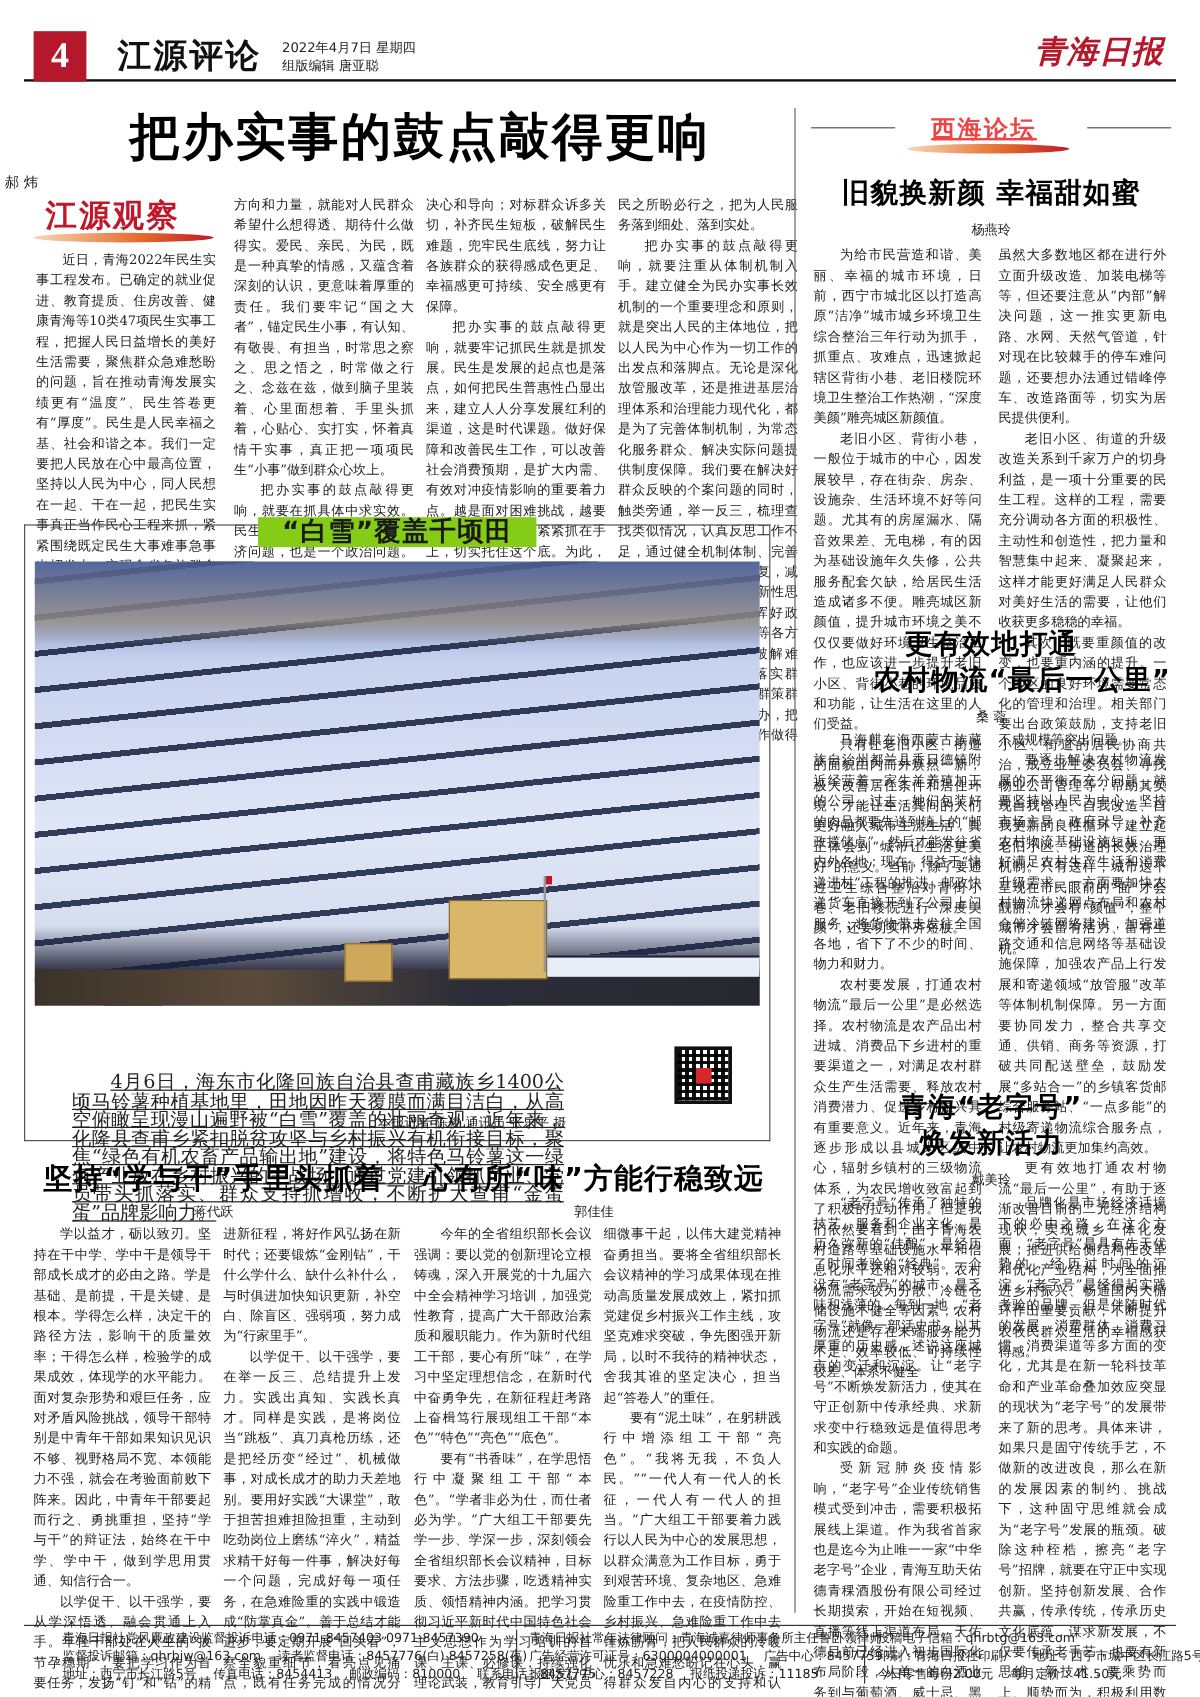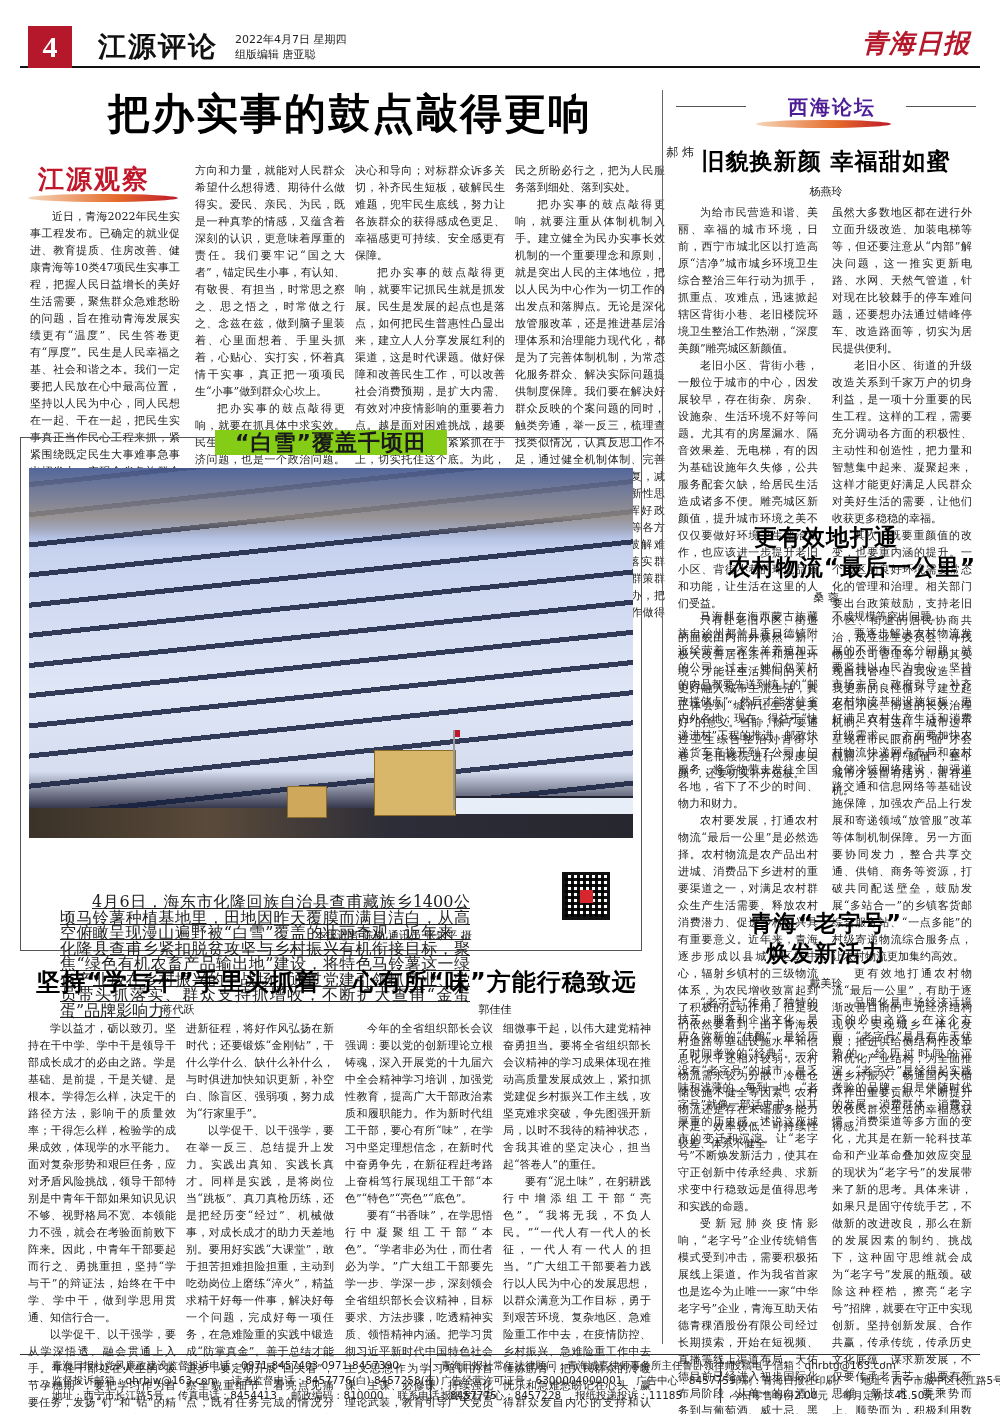--- a/index.html
+++ b/index.html
@@ -9,21 +9,21 @@
   
   .masthead { position: absolute; left: 20px; top: 26px; width: 960px; height: 42px; border-bottom: 2px solid #111; }
   .page-num { position: absolute; left: 8px; top: 0; width: 44px; height: 42px; background: #b5182a; color: #fff; font: bold 30px "Liberation Serif", serif; text-align: center; line-height: 42px; }
   .section-title { position: absolute; left: 78px; top: 2px; font: bold 28px "DejaVu Sans", sans-serif; letter-spacing: 2px; color: #111; }
   .meta { position: absolute; left: 215px; top: 6px; font: 11px "DejaVu Sans", sans-serif; line-height: 15px; color: #222; }
   .meta .editor { display: block; }
   .logo { position: absolute; right: 10px; top: 0; font: italic bold 26px "DejaVu Serif", serif; color: #b5182a; letter-spacing: 1px; }
 
   
   .lead-headline { position: absolute; left: 20px; top: 86px; width: 660px; text-align: center; font: 900 42px "DejaVu Sans", sans-serif; letter-spacing: 2px; color: #000; }
-  .lead-byline { position: absolute; left: 34px; top: 144px; width: 660px; text-align: right; font: 12px "DejaVu Sans", sans-serif; }
+  .lead-byline { position: absolute; left: 4px; top: 144px; width: 660px; text-align: left; font: 12px "DejaVu Sans", sans-serif; }
 
   .col-text { font-size: 11px; line-height: 17px; text-align: justify; color: #222; }
   .col-text p { text-indent: 2em; }
 
   .column-tag { position: absolute; left: 28px; top: 160px; width: 150px; height: 46px; }
   .column-tag .label { position: absolute; left: 10px; top: 2px; font: bold 26px "DejaVu Serif", serif; color: #c0182a; letter-spacing: 2px; }
   .column-tag .swoosh { position: absolute; left: 0; top: 34px; width: 150px; height: 8px; border-radius: 50%; background: linear-gradient(90deg, #f6d6b8, #e46a2a 60%, #c0182a); }
 
   .lead-col { position: absolute; top: 162px; width: 150px; }
   .lead-col.c1 { left: 30px; top: 208px; }
@@ -62,21 +62,21 @@
   
   .art-headline { position: absolute; top: 966px; font: 900 24px "DejaVu Sans", sans-serif; letter-spacing: 1px; color: #000; }
   .art-byline { position: absolute; top: 1002px; font: 11px "DejaVu Sans", sans-serif; }
   .art-col { position: absolute; top: 1020px; width: 148px; }
 
   
   .rail { position: absolute; left: 662px; top: 90px; width: 318px; height: 1254px; border-left: 1px solid #666; }
   .rail-tag { position: absolute; left: 676px; top: 96px; width: 300px; height: 40px; }
   .rail-tag .line { position: absolute; top: 10px; width: 70px; height: 1px; background: #555; }
   .rail-tag .line.l { left: 0; } .rail-tag .line.r { right: 0; }
-  .rail-tag .label { position: absolute; left: 112px; top: -2px; font: bold 20px "DejaVu Serif", serif; color: #4c1d95; letter-spacing: 2px; }
+  .rail-tag .label { position: absolute; left: 100px; top: -2px; font: bold 20px "DejaVu Serif", serif; color: #ef4444; letter-spacing: 2px; text-decoration: underline; }
   .rail-tag .swoosh { position: absolute; left: 80px; top: 24px; width: 135px; height: 8px; border-radius: 50%; background: linear-gradient(90deg, #f6d6b8, #e46a2a 60%, #c0182a); }
 
   .rail-headline { position: absolute; left: 676px; width: 300px; text-align: center; font: 900 23px "DejaVu Sans", sans-serif; letter-spacing: 1px; line-height: 30px; color: #000; }
   .rail-byline { position: absolute; left: 676px; width: 300px; text-align: center; font: 11px "DejaVu Sans", sans-serif; }
   .rail-col { position: absolute; width: 140px; }
   .rail-col.a { left: 678px; } .rail-col.b { left: 832px; }
 
   
   .footer { position: absolute; left: 20px; top: 1354px; width: 960px; height: 52px; border-top: 1px solid #333; font: 10.5px "DejaVu Sans", sans-serif; line-height: 15px; color: #222; }
   .footer .f1 { position: absolute; left: 32px; top: 3px; width: 370px; }

